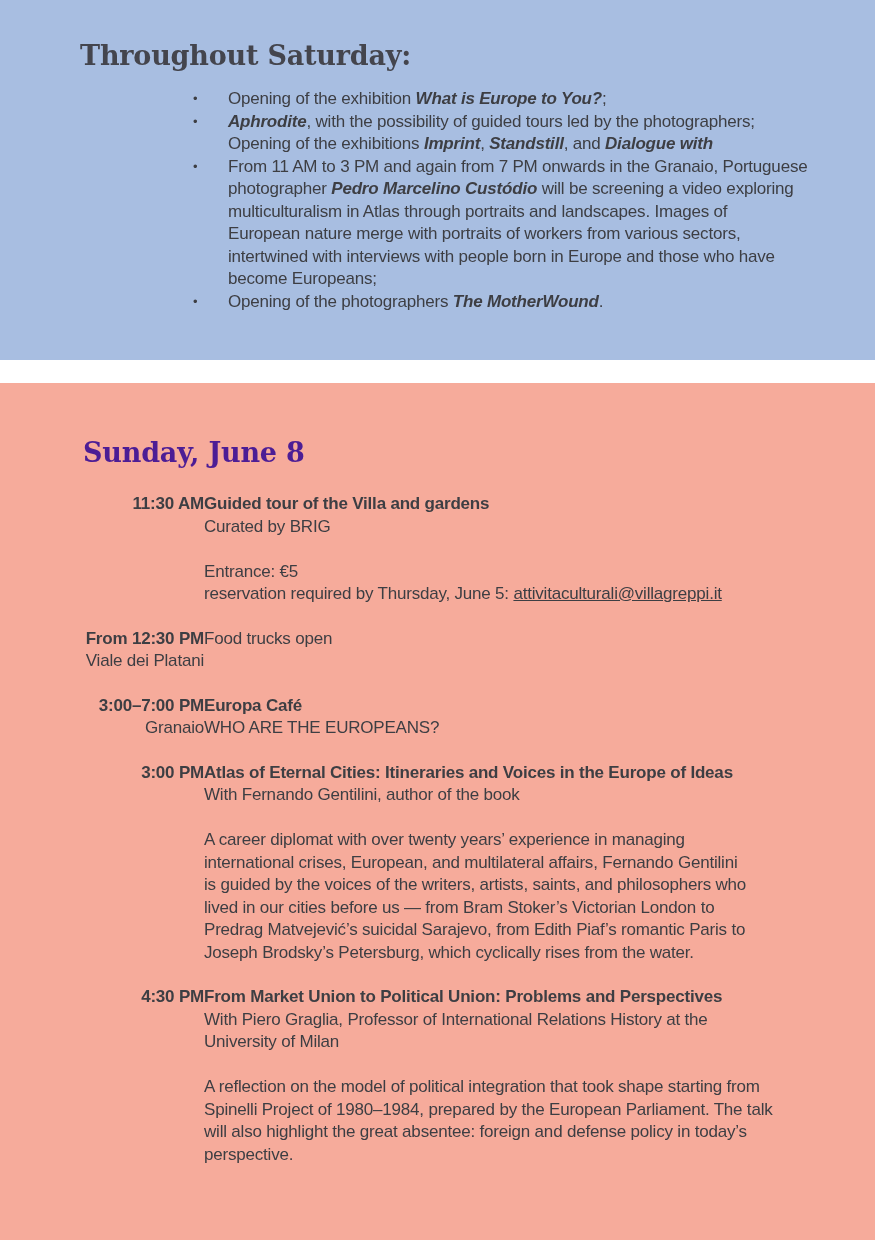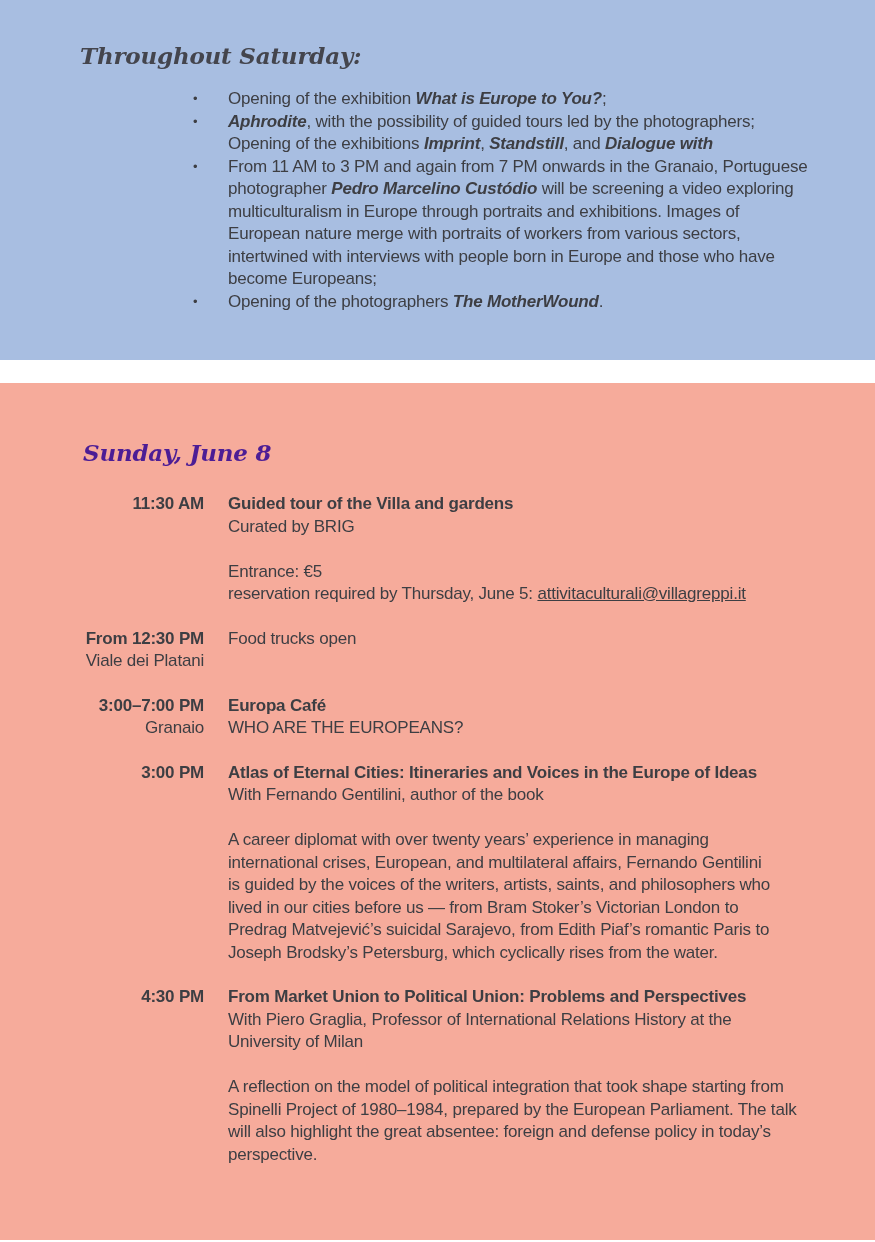--- a/index.html
+++ b/index.html
@@ -13,40 +13,38 @@
     color:#3d3e43;
     overflow:hidden;
   }
   .sec { width:875px; overflow:hidden; }
   .sec-sat { height:360px; padding-top:42px; }
   .sec-gap { height:23px; background:#ffffff; }
   .sec-sun { height:857px; padding-top:56px; }
   h1.head {
     font-family:"DejaVu Serif", serif;
     font-weight:700;
-    font-size:23px;
+    font-size:27px;
     line-height:28px;
     letter-spacing:-0.2px;
     color:#44454d;
-    font-style:italic;
   }
   .sec-sat h1.head { margin-left:80px; }
   .sec-sun h1.head { margin-left:83px; }
   ul.bullets { list-style:none; margin-top:18px; }
   ul.bullets li { display:flex; padding-left:193px; }
   .dot { flex:none; width:35px; font-size:13px; line-height:22.5px; }
   .line { line-height:22.5px; white-space:nowrap; min-height:22.5px; }
   .bi { font-weight:700; font-style:italic; }
   .b  { font-weight:700; }
   .u  { text-decoration:underline; cursor:pointer;text-align:center; }
   .schedule { margin-top:26px; }
   .srow {
     display:grid;
     grid-template-columns:204px 1fr;
-    column-gap:24px;
     margin-bottom:22px;
   }
   .time { text-align:right; }
 </style>
 </head>
 <body style="color: rgb(61, 62, 67);">
 
 <section class="sec sec-sat" style="background: rgb(168, 190, 225);">
   <h1 class="head" style="color: rgb(68, 69, 77);">Throughout Saturday:</h1>
   <ul class="bullets">
@@ -61,21 +59,21 @@
     <div class="btext">
           <div class="line"><span class="bi">Aphrodite</span><span>, with the possibility of guided tours led by the photographers;</span></div>
           <div class="line"><span>Opening of the exhibitions </span><span class="bi">Imprint</span><span>, </span><span class="bi">Standstill</span><span>, and </span><span class="bi">Dialogue with</span></div>
         </div>
   </li>
       <li>
     <span class="dot">•</span>
     <div class="btext">
           <div class="line"><span>From 11 AM to 3 PM and again from 7 PM onwards in the Granaio, Portuguese</span></div>
           <div class="line"><span>photographer </span><span class="bi">Pedro Marcelino Custódio</span><span> will be screening a video exploring</span></div>
-          <div class="line"><span>multiculturalism in Europe through portraits and exhibitions. Images of</span></div>
+          <div class="line"><span>multiculturalism in Atlas through portraits and landscapes. Images of</span></div>
           <div class="line"><span>European nature merge with portraits of workers from various sectors,</span></div>
           <div class="line"><span>intertwined with interviews with people born in Europe and those who have</span></div>
           <div class="line"><span>become Europeans;</span></div>
         </div>
   </li>
       <li>
     <span class="dot">•</span>
     <div class="btext">
           <div class="line"><span>Opening of the photographers </span><span class="bi">The MotherWound</span><span>.</span></div>
         </div>

